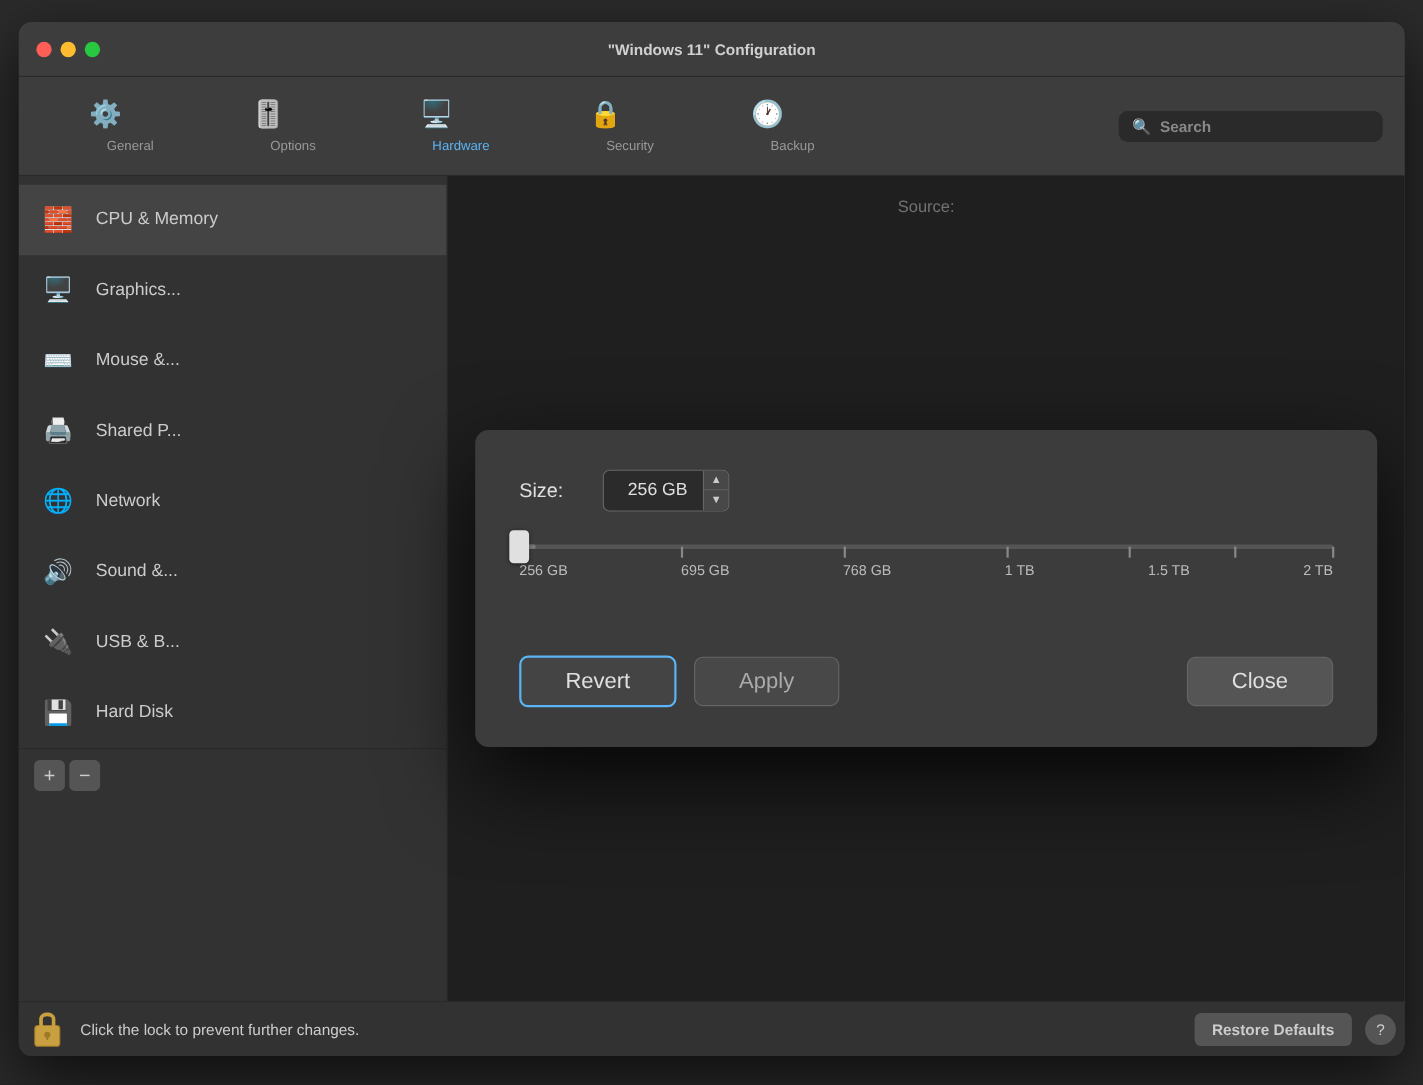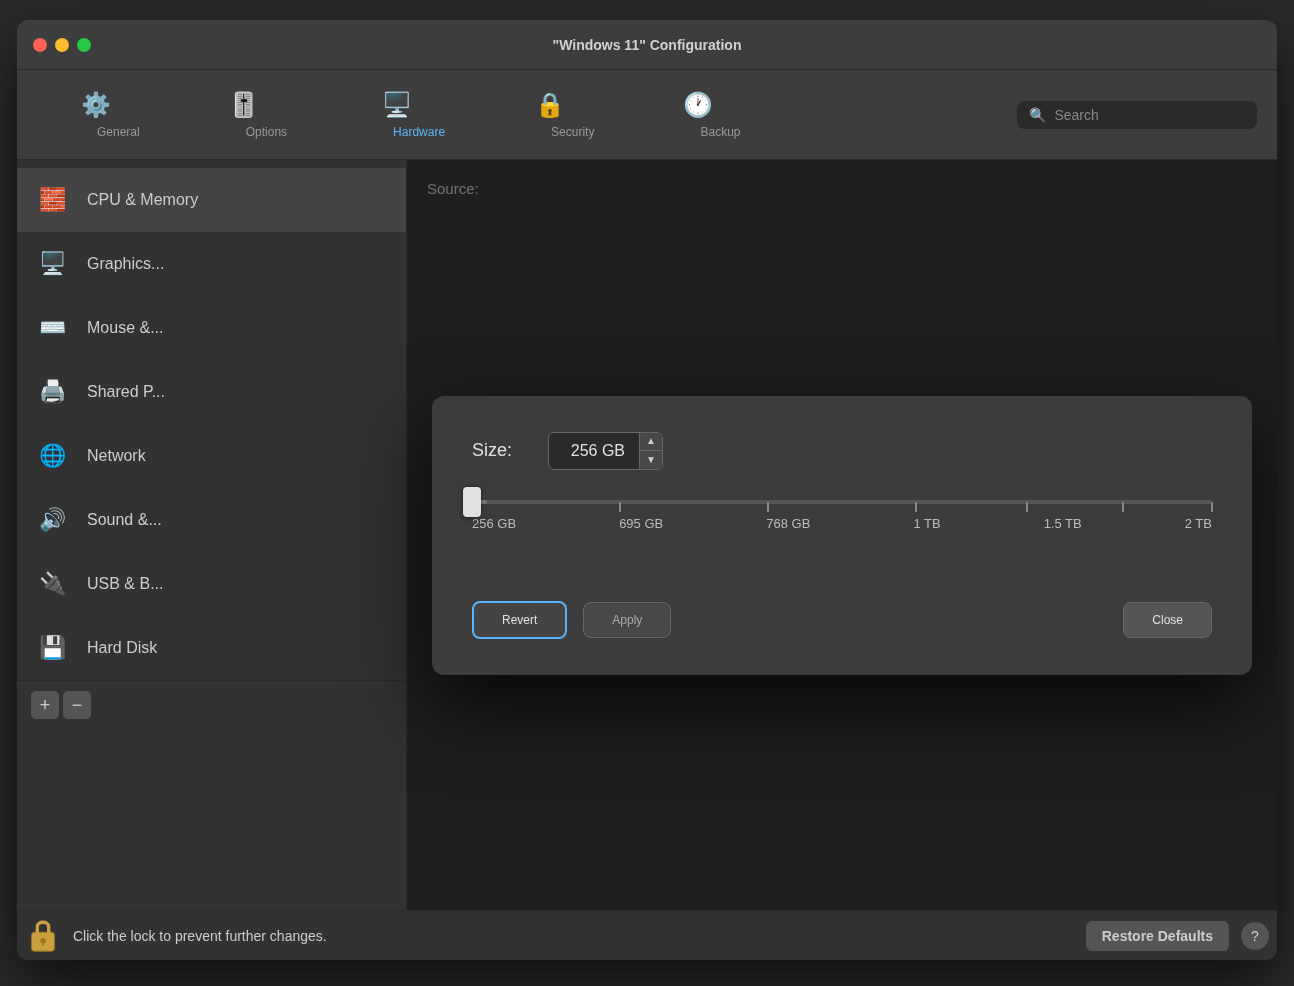--- a/index.html
+++ b/index.html
@@ -113,20 +113,21 @@
       font-size: 14px;
     }
 
     .toolbar-search input {
       background: transparent;
       border: none;
       outline: none;
       color: #ccc;
       font-size: 14px;
       width: 100%;
+      font-weight: bold;
     }
 
     .toolbar-search input::placeholder { color: #888; }
 
     
     .main-content {
       display: flex;
       height: calc(940px - 50px - 90px - 50px);
     }
 
@@ -191,20 +192,21 @@
       position: relative;
     }
 
     .source-row {
       display: flex;
       align-items: center;
       gap: 12px;
       margin-bottom: 20px;
       color: #ccc;
       font-size: 15px;
+      flex-direction: column;
     }
 
     .source-dropdown {
       display: flex;
       align-items: center;
       background: #2e2e2e;
       border: 1px solid #555;
       border-radius: 6px;
       padding: 6px 12px;
       color: #ccc;
@@ -405,24 +407,24 @@
     }
 
     
     .modal-footer {
       display: flex;
       align-items: center;
       margin-top: 40px;
     }
 
     .modal-btn {
-      padding: 10px 28px;
+      padding: 10px 40px;
       border-radius: 8px;
       border: none;
-      font-size: 12px;
+      font-size: 20px;
       cursor: pointer;
       font-family: inherit;
     }
 
     .btn-revert {
       background: #444;
       color: #e0e0e0;
       border: 2px solid #5ab4f5;
     }
 

